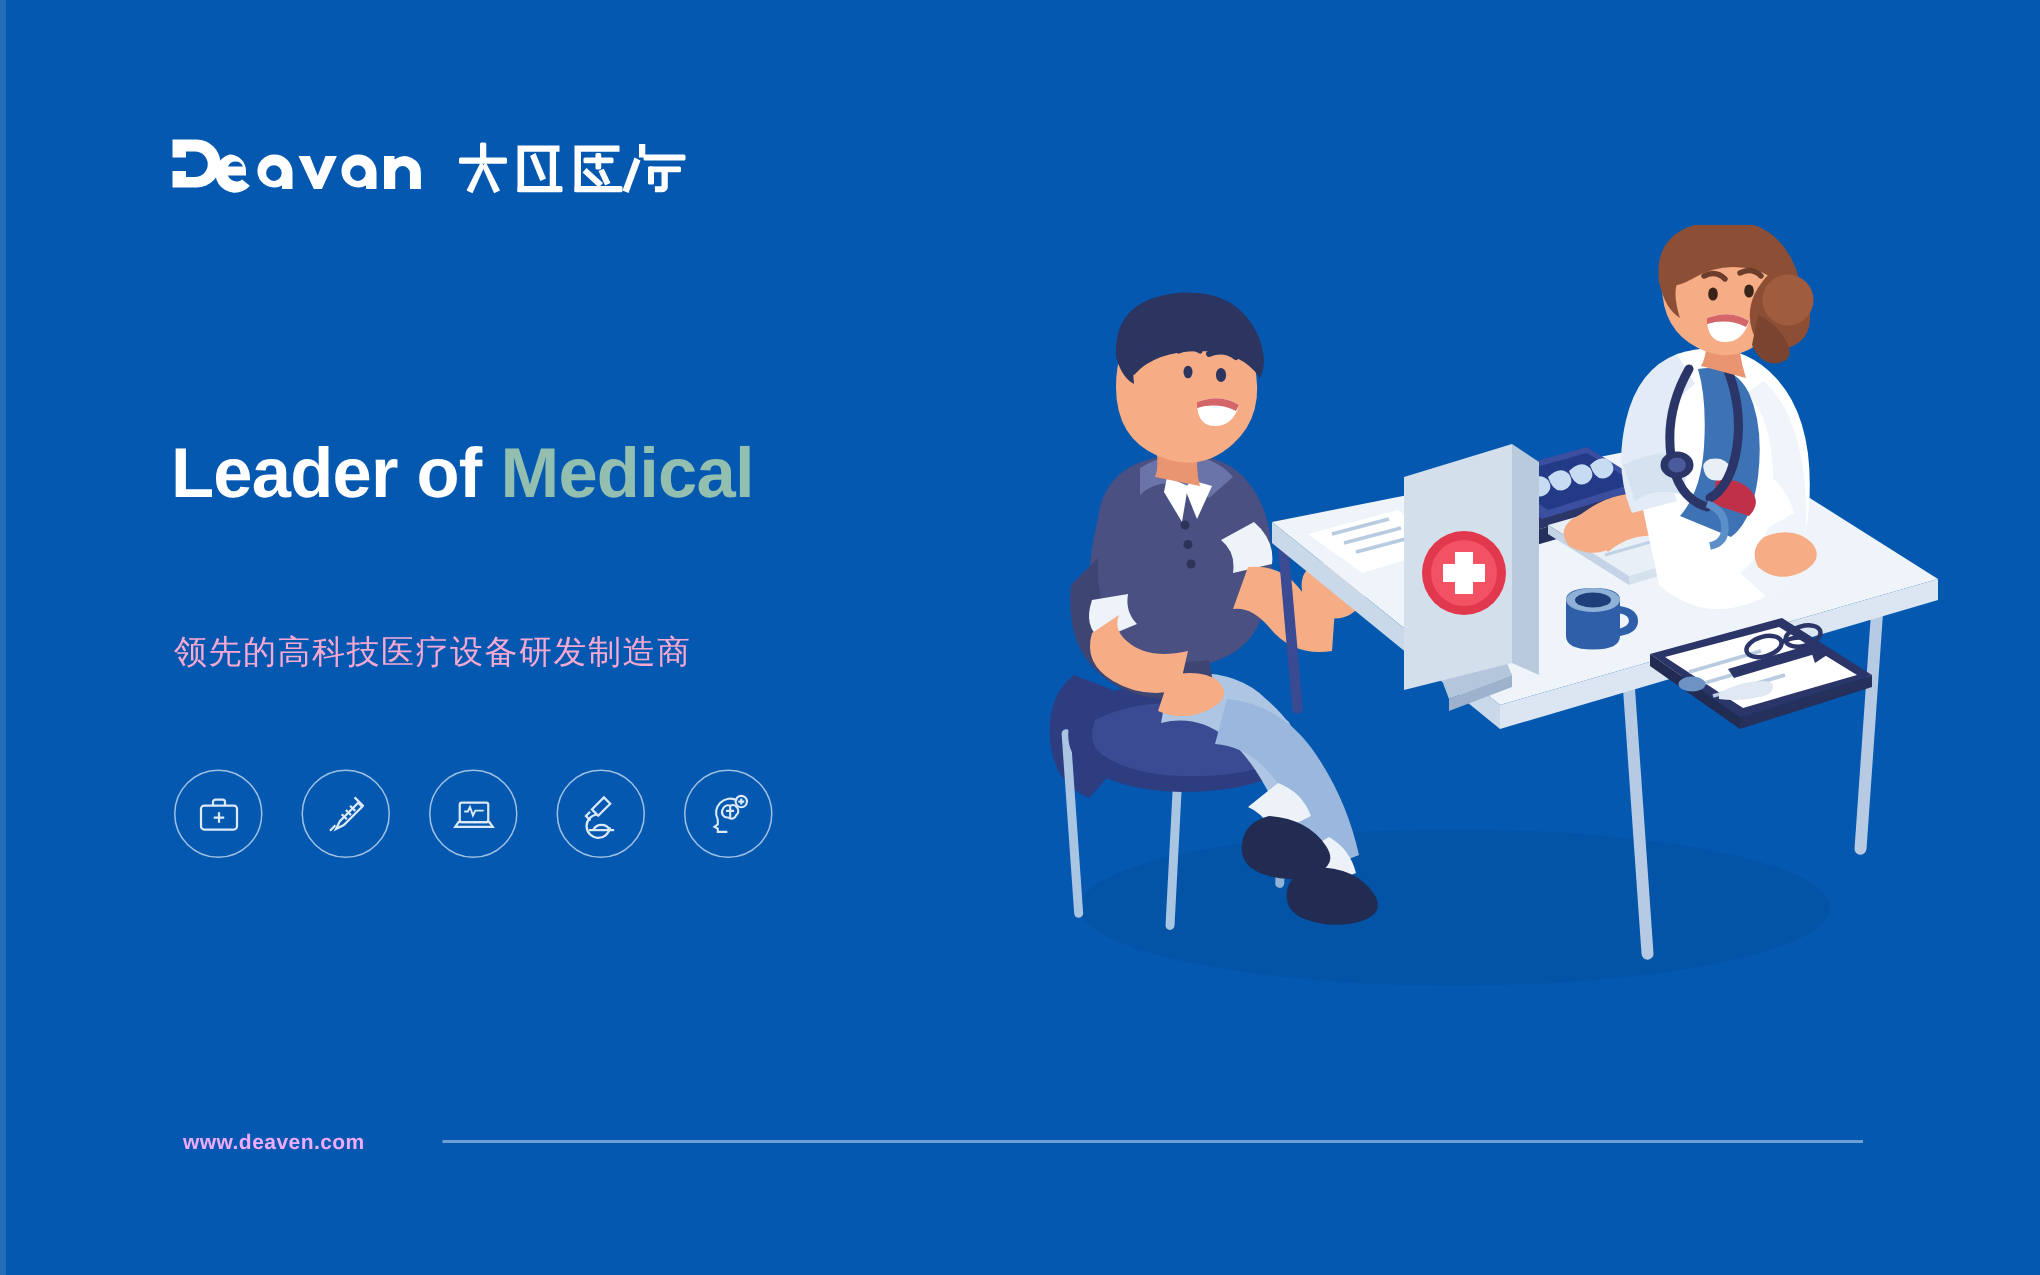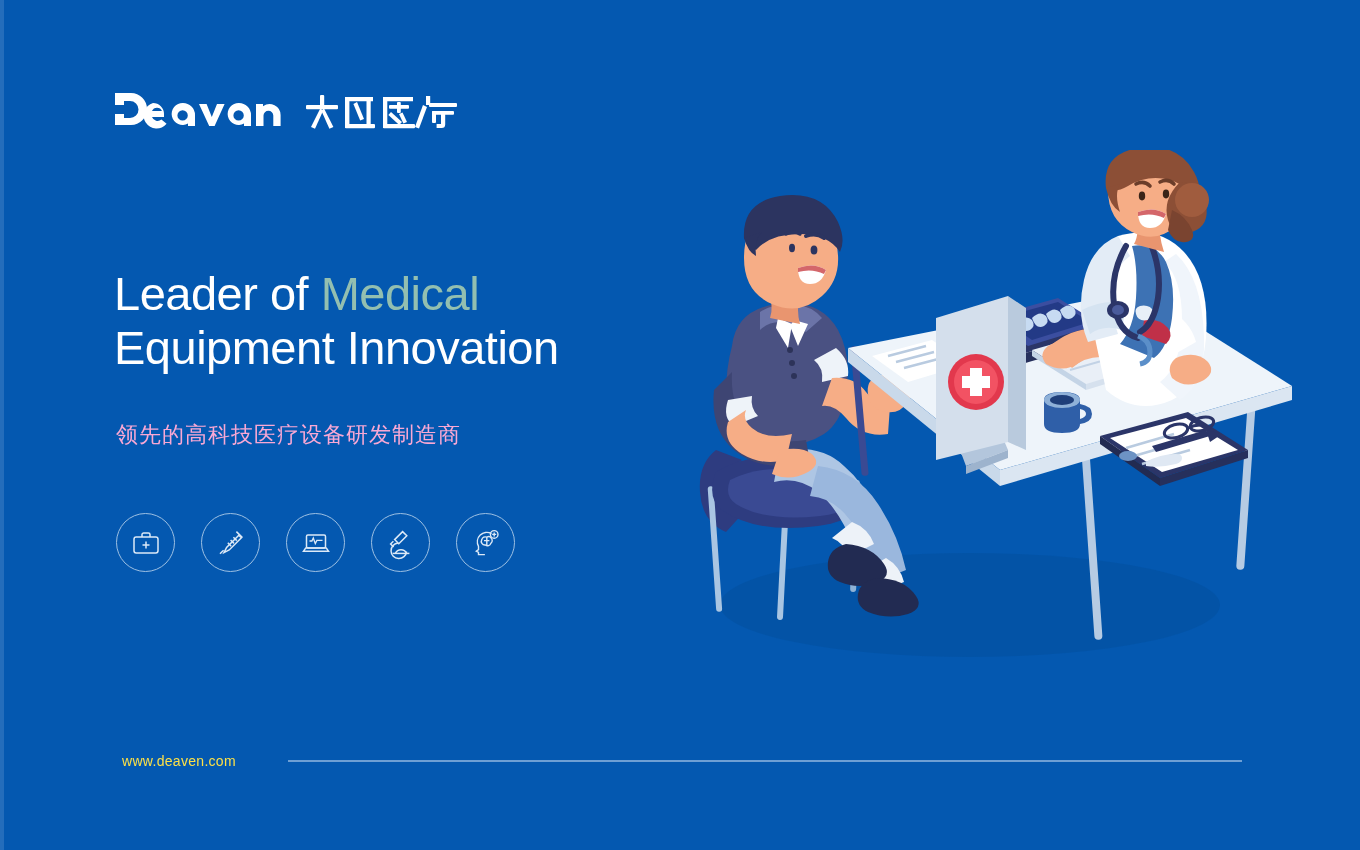--- a/index.html
+++ b/index.html
@@ -25,24 +25,24 @@
   .logo {
     position:absolute; left:113px; top:88px;
     display:flex; align-items:center; gap:10px;
     height:48px;
   }
   .logo-mark { display:block; }
   .logo-cn { display:block; }
 
   
   .headline {
-    position:absolute; left:114px; top:267px;
+    position:absolute; left:114px; top:288px;
     width:620px;
     font-size:47px;
-    font-weight:normal;
+    font-weight:bold;
     line-height:54px;
     color:#ffffff;
     letter-spacing:-0.5px;
   }
   .headline .accent { color:#93bfb0; }
 
   .subhead {
     position:absolute; left:116px; top:420px;
     font-size:22px;
     color:#f9a8d4;
@@ -61,22 +61,23 @@
     display:flex; align-items:center; justify-content:center;
   }
   .icon-circle svg { display:block; }
 
   
   .footer {
     position:absolute; left:122px; top:753px;
     display:flex; align-items:center; width:1120px;
   }
   .footer-url {
-    font-size:14px; color:#fde047; letter-spacing:.3px;
+    font-size:14px; color:#f0abfc; letter-spacing:.3px;
     white-space:nowrap;
+    font-weight:bold;
   }
   .footer-rule {
     height:2px; background:#6e9fd4; flex:1; margin-left:52px;
   }
 
   
   .illus { position:absolute; left:620px; top:150px; width:700px; height:560px; }
   .illus svg { display:block; }
 </style>
 </head>
@@ -128,21 +129,20 @@
         <rect x="126" y="11" width="28" height="4" rx="1"></rect>
         <rect x="129" y="19" width="22" height="3.8" rx="1"></rect>
         <path d="M138 22 h4.2 v10.5 a3.6 3.6 0 0 1 -3.6 3.6 h-5 v-4 h4.4 Z"></path>
         <rect x="129" y="19" width="4" height="12" rx="1"></rect>
       </g>
     </svg>
   </div>
 
   <div class="headline">
     <span>Leader of </span><span class="accent">Medical</span><br>
-    <span>Equipment Innovation</span>
   </div>
 
   <div class="subhead">领先的高科技医疗设备研发制造商</div>
 
   <div class="icon-row">
 
     <div class="icon-circle">
       <svg width="34" height="34" viewBox="0 0 34 34" fill="none" stroke="#dce9f7" stroke-width="1.5">
         <rect x="5" y="11" width="24" height="16" rx="2.2"></rect>
         <path d="M13 11 V8.6 a1.6 1.6 0 0 1 1.6 -1.6 h4.8 A1.6 1.6 0 0 1 21 8.6 V11"></path>

